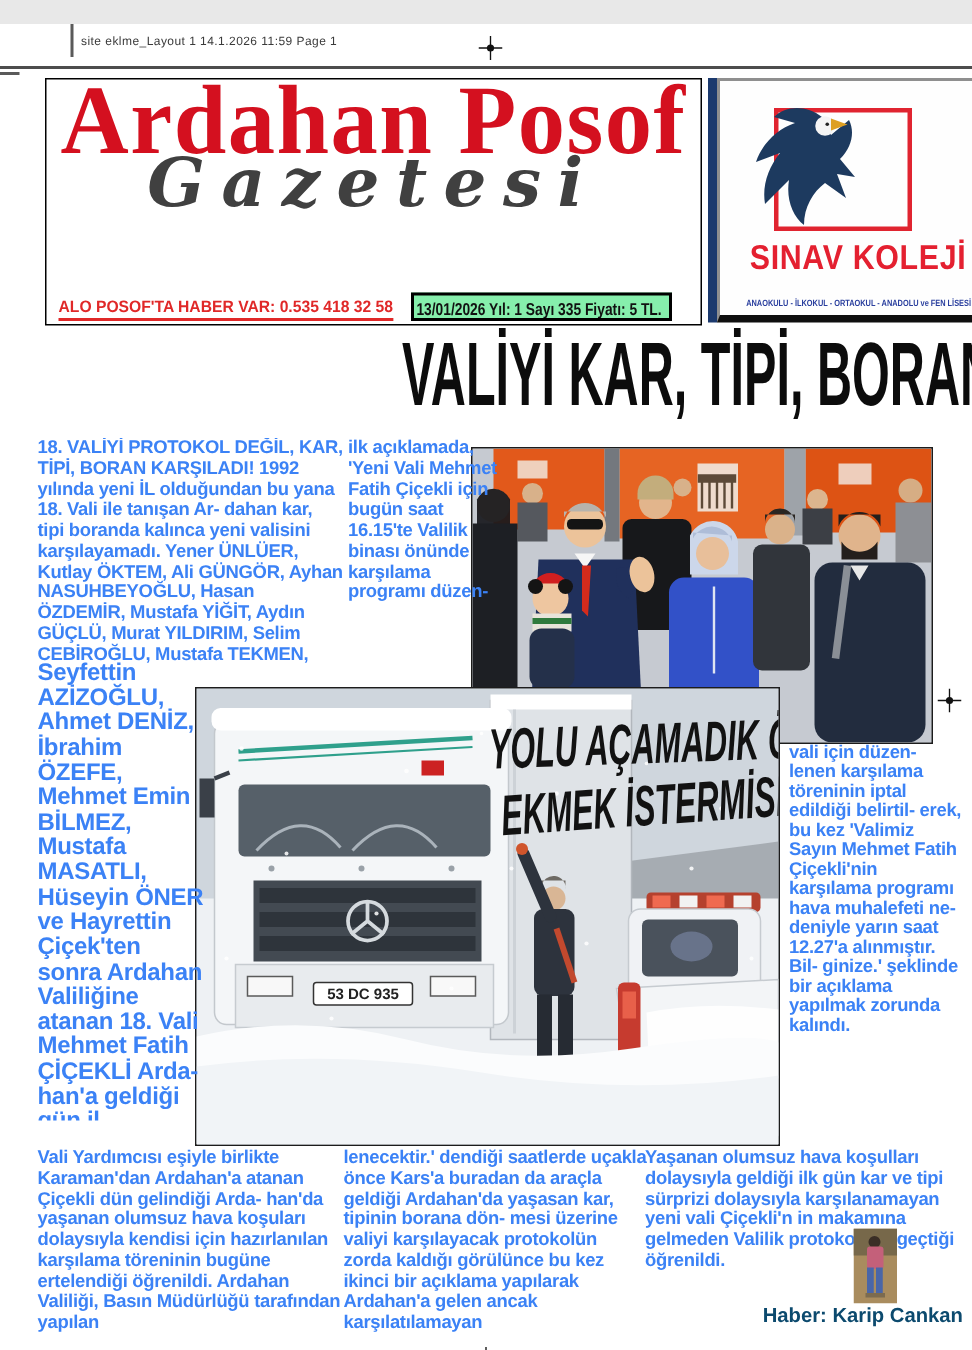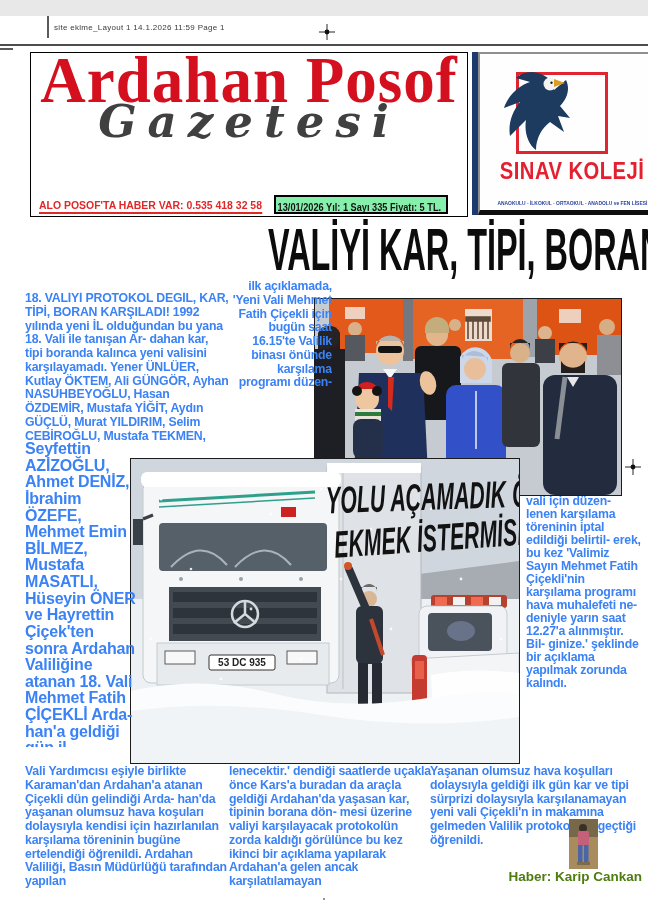--- a/index.html
+++ b/index.html
@@ -59,25 +59,25 @@
     display:inline-block; font-weight:bold; font-size:60px; line-height:1;
     color:#0c0c0c; white-space:nowrap;
     transform:scaleX(.54); transform-origin:center top;
   }
 
   
   .body-text { font-weight:bold; font-size:12.3px; line-height:1.12; color:#3b82f6; letter-spacing:-.2px; }
   .col1a { left:25px; top:276px; width:204px; height:165px; overflow:hidden; }
   .col1b { left:25px; top:425px; width:112px; height:306px; overflow:hidden; font-size:16px; line-height:1.04; }
   .col1c { left:25px; top:749px; width:206px; }
-  .col2a { left:232px; top:264px; width:100px; height:164px; overflow:hidden;text-align:right; }
+  .col2a { left:232px; top:276px; width:100px; height:164px; overflow:hidden; }
   .col2b { left:229px; top:749px; width:202px; }
   .col3a { left:526px; top:479px; width:116px; height:272px; overflow:hidden; line-height:1.06; }
   .col3b { left:430px; top:749px; width:214px; }
-  .byline { left:430px; top:853px; width:212px; text-align:right; font-size:13.5px; font-weight:bold; color:#4d7c0f; }
+  .byline { left:430px; top:853px; width:212px; text-align:right; font-size:13.5px; font-weight:bold; color:#0c4a6e; }
 
   
   .photo { border:1px solid #1c1c1c; background:#c6cad1; overflow:hidden; }
   .crowd-photo { left:314px; top:282px; width:306px; height:196px; }
   .truck-photo { left:130px; top:442px; width:388px; height:304px; background:#cfd6dd; }
   .truck-photo svg, .crowd-photo svg, .reporter-photo svg { position:absolute; left:0; top:0; width:100%; height:100%; }
   .overlay-line { position:absolute; text-align:center; font-weight:bold; font-style:italic; font-size:38px; line-height:1; color:#121212; white-space:nowrap; }
   .overlay-1 { left:140px; top:20px; width:250px; transform:rotate(-2deg) scaleX(.56); transform-origin:center; }
   .overlay-2 { left:148px; top:62px; width:250px; transform:rotate(-4deg) scaleX(.56); transform-origin:center; }
   .reporter-photo { left:569px; top:803px; width:29px; height:50px; }

